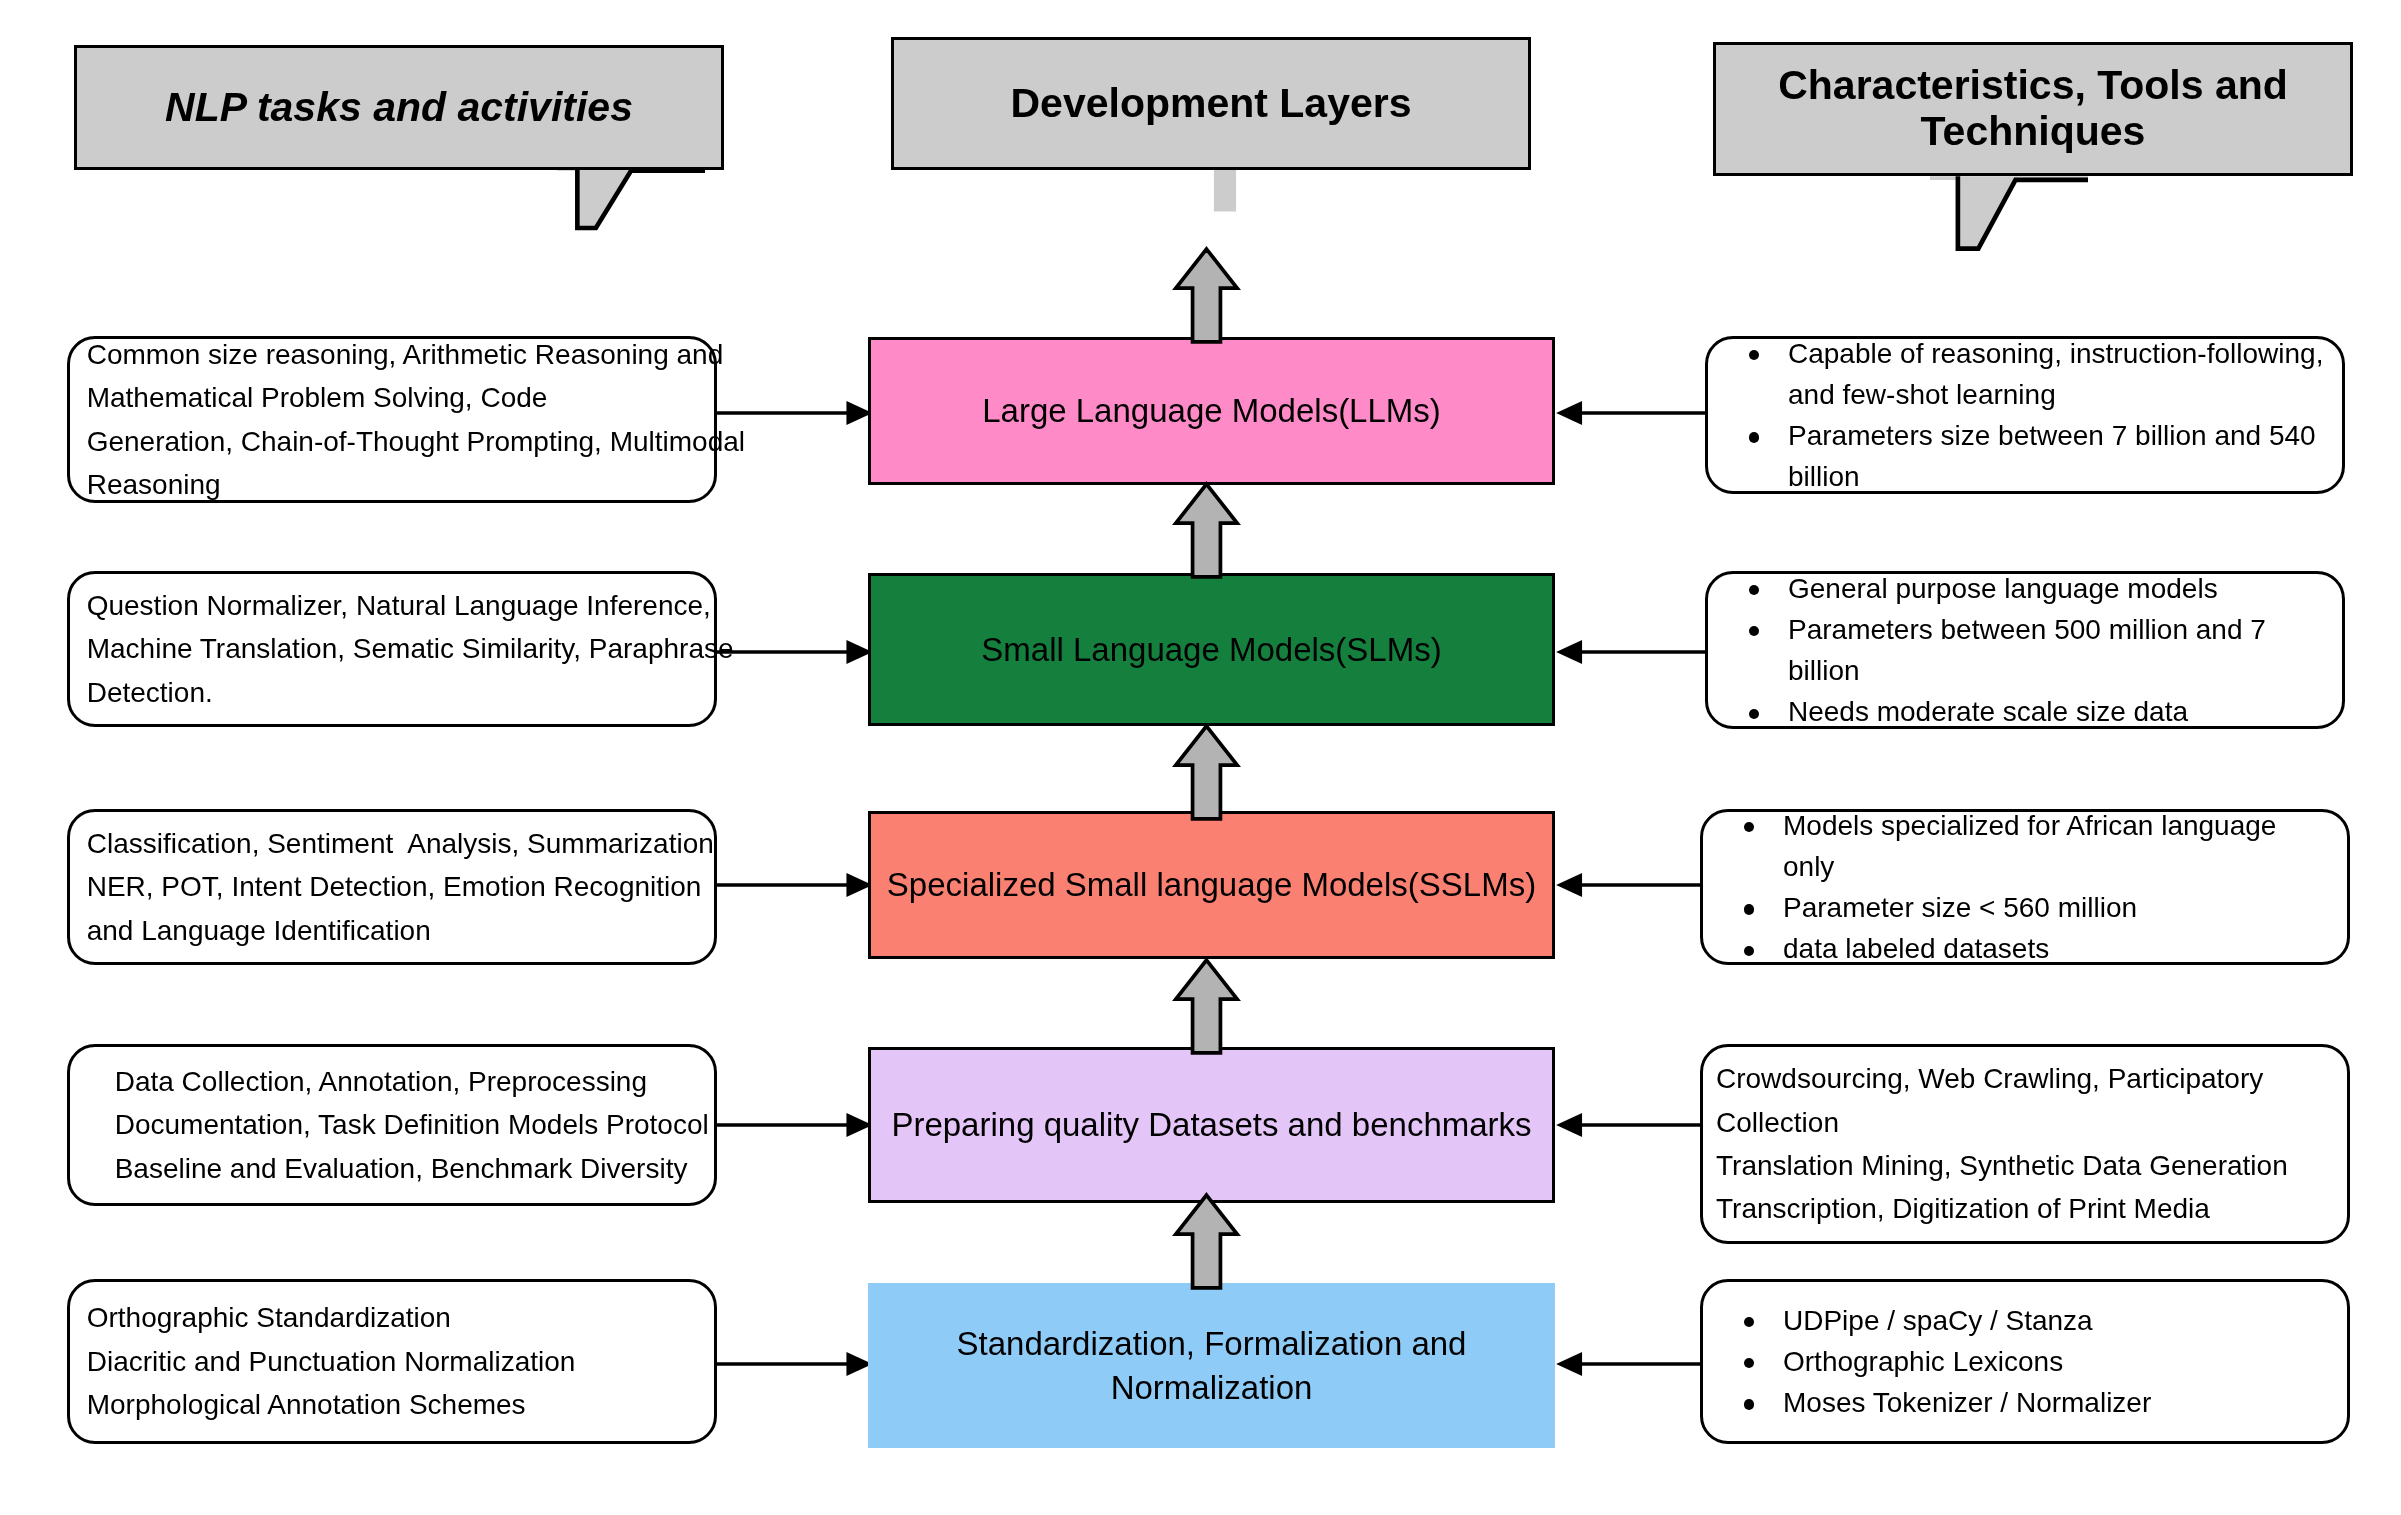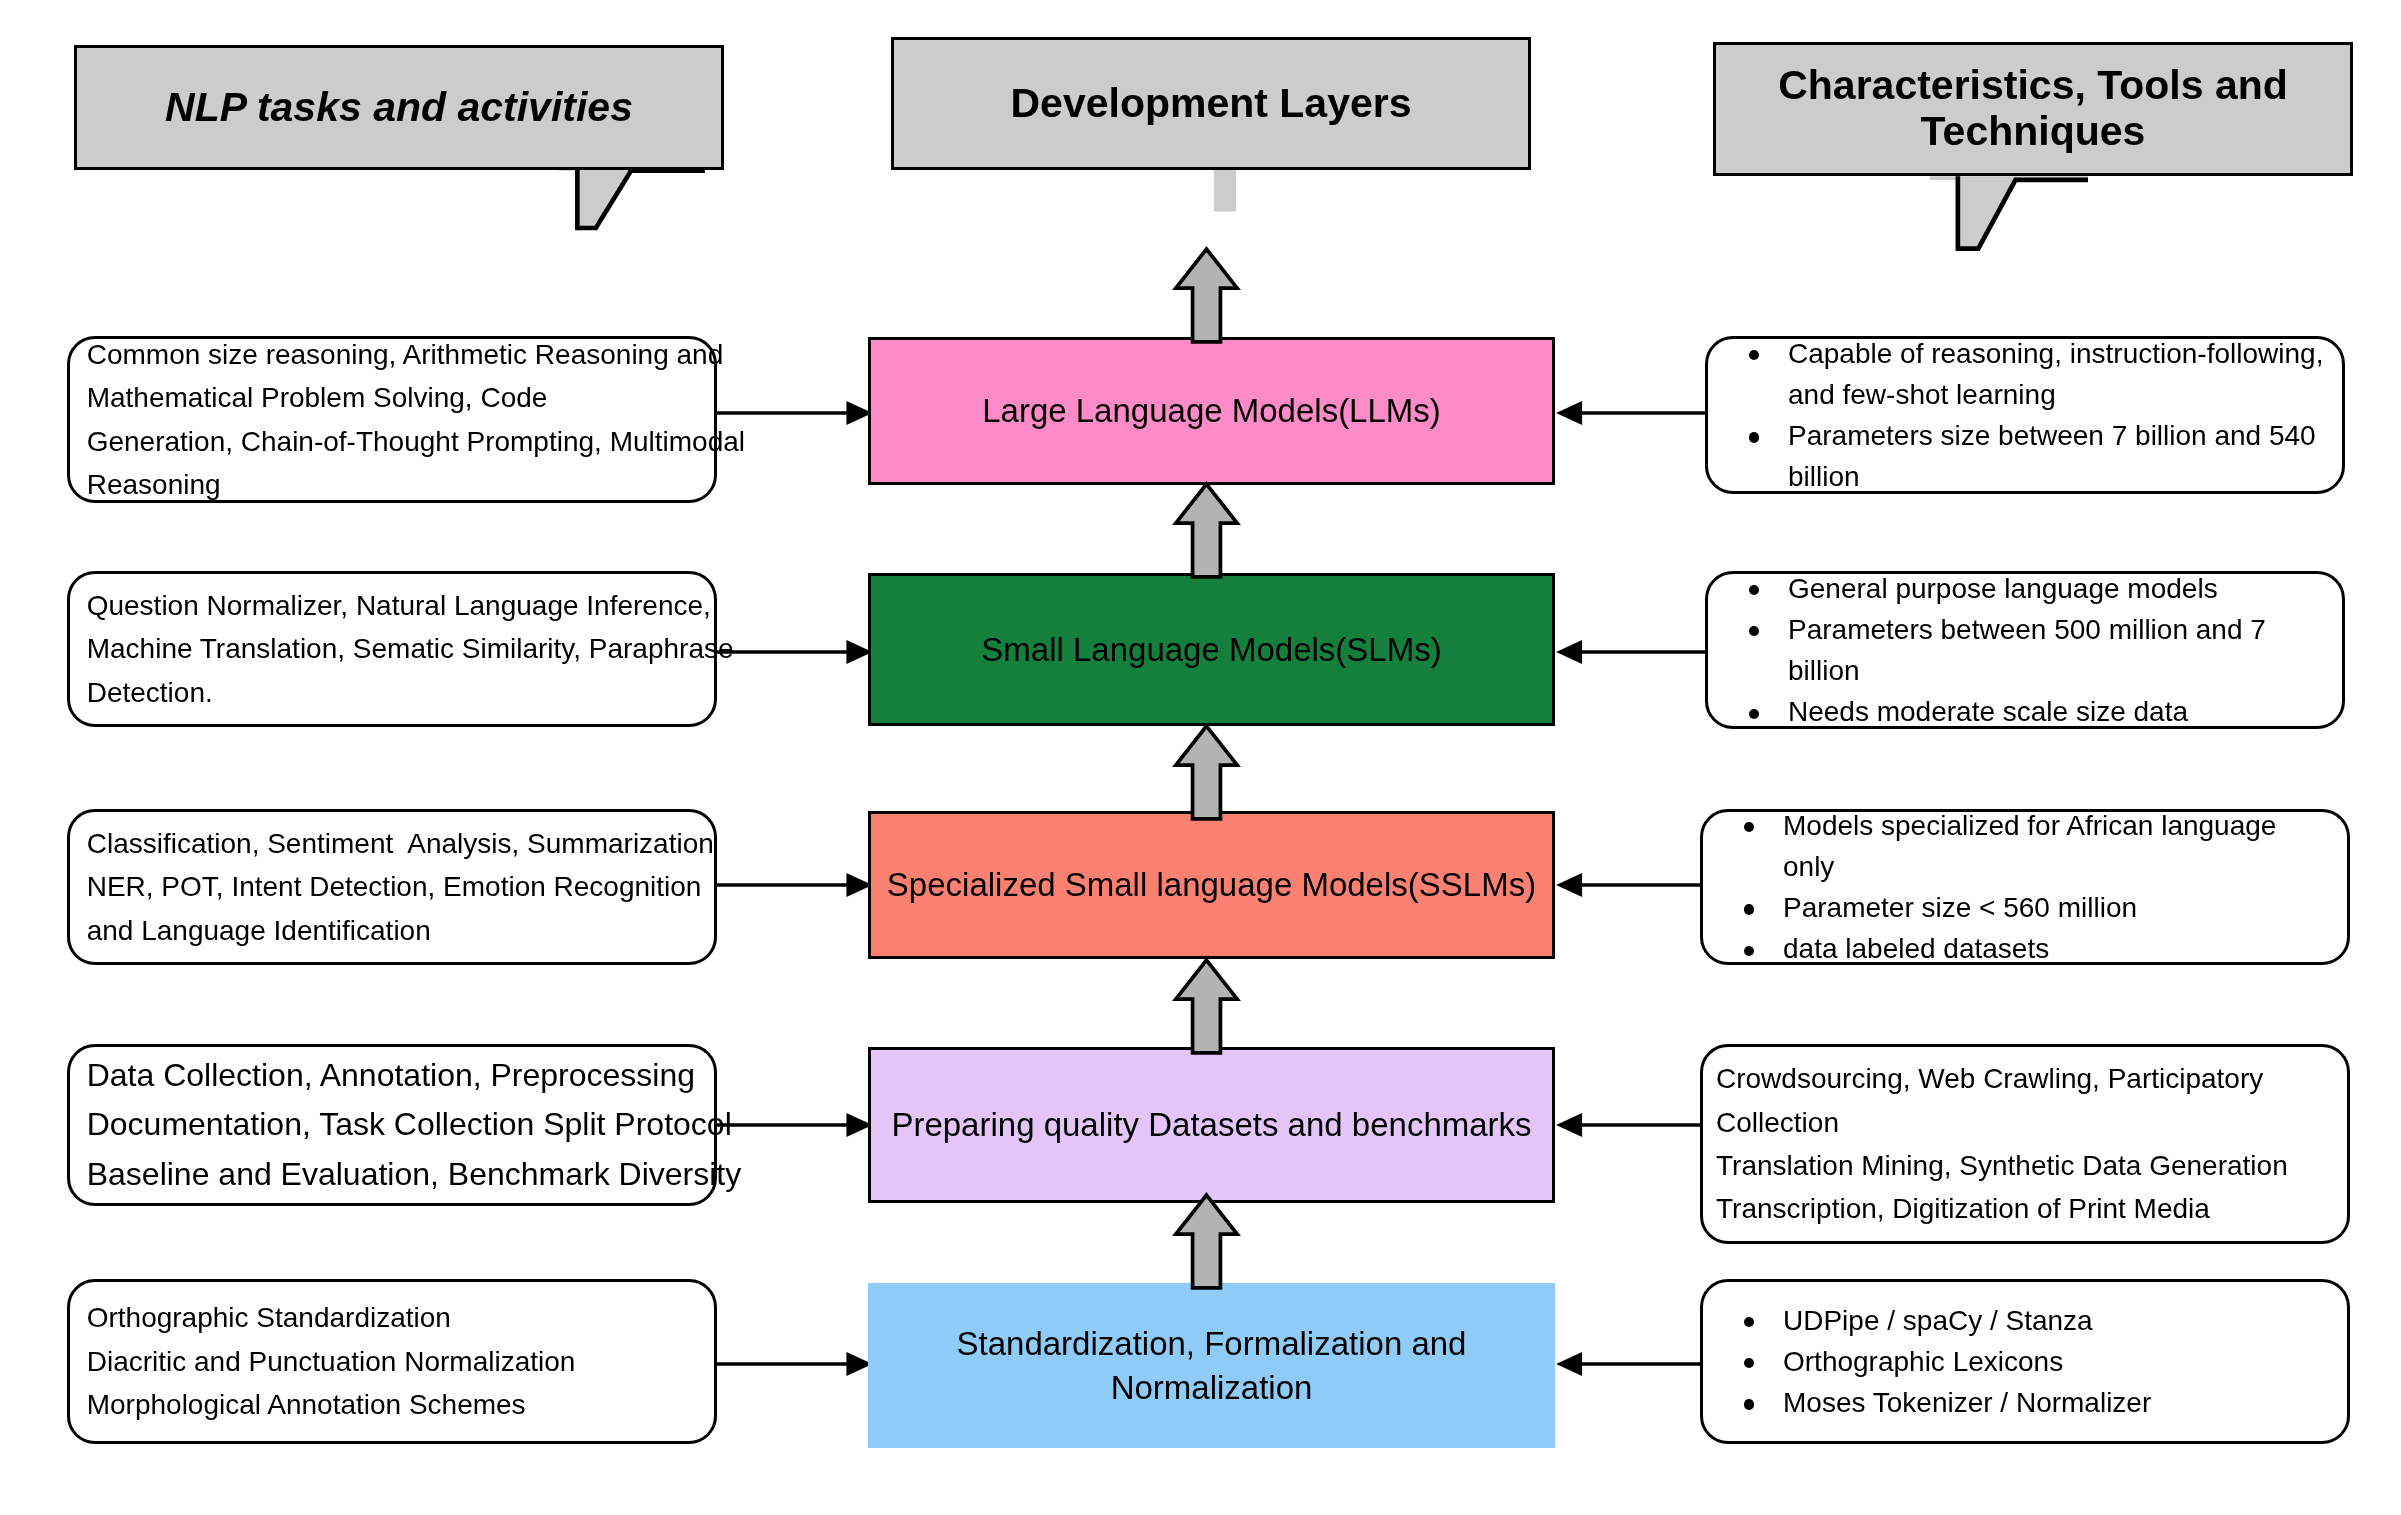--- a/index.html
+++ b/index.html
@@ -234,24 +234,24 @@
   </div>
 
   <div class="sidebox" style="left:67px; top:809px; width:650px; height:156px; font-size:28px;">
     <div class="lines">
       <div class="line">Classification, Sentiment  Analysis, Summarization</div>
       <div class="line">NER, POT, Intent Detection, Emotion Recognition</div>
       <div class="line">and Language Identification</div>
     </div>
   </div>
 
-  <div class="sidebox" style="left:67px; top:1044px; width:650px; height:162px; font-size:32px;">
+  <div class="sidebox" style="left:67px; top:1044px; width:650px; height:162px; font-size:28px;padding-left:28px;">
     <div class="lines">
       <div class="line">Data Collection, Annotation, Preprocessing</div>
-      <div class="line">Documentation, Task Collection Split Protocol</div>
+      <div class="line">Documentation, Task Definition Models Protocol</div>
       <div class="line">Baseline and Evaluation, Benchmark Diversity</div>
     </div>
   </div>
 
   <div class="sidebox" style="left:67px; top:1279px; width:650px; height:165px; font-size:28px;">
     <div class="lines">
       <div class="line">Orthographic Standardization</div>
       <div class="line">Diacritic and Punctuation Normalization</div>
       <div class="line">Morphological Annotation Schemes</div>
     </div>

